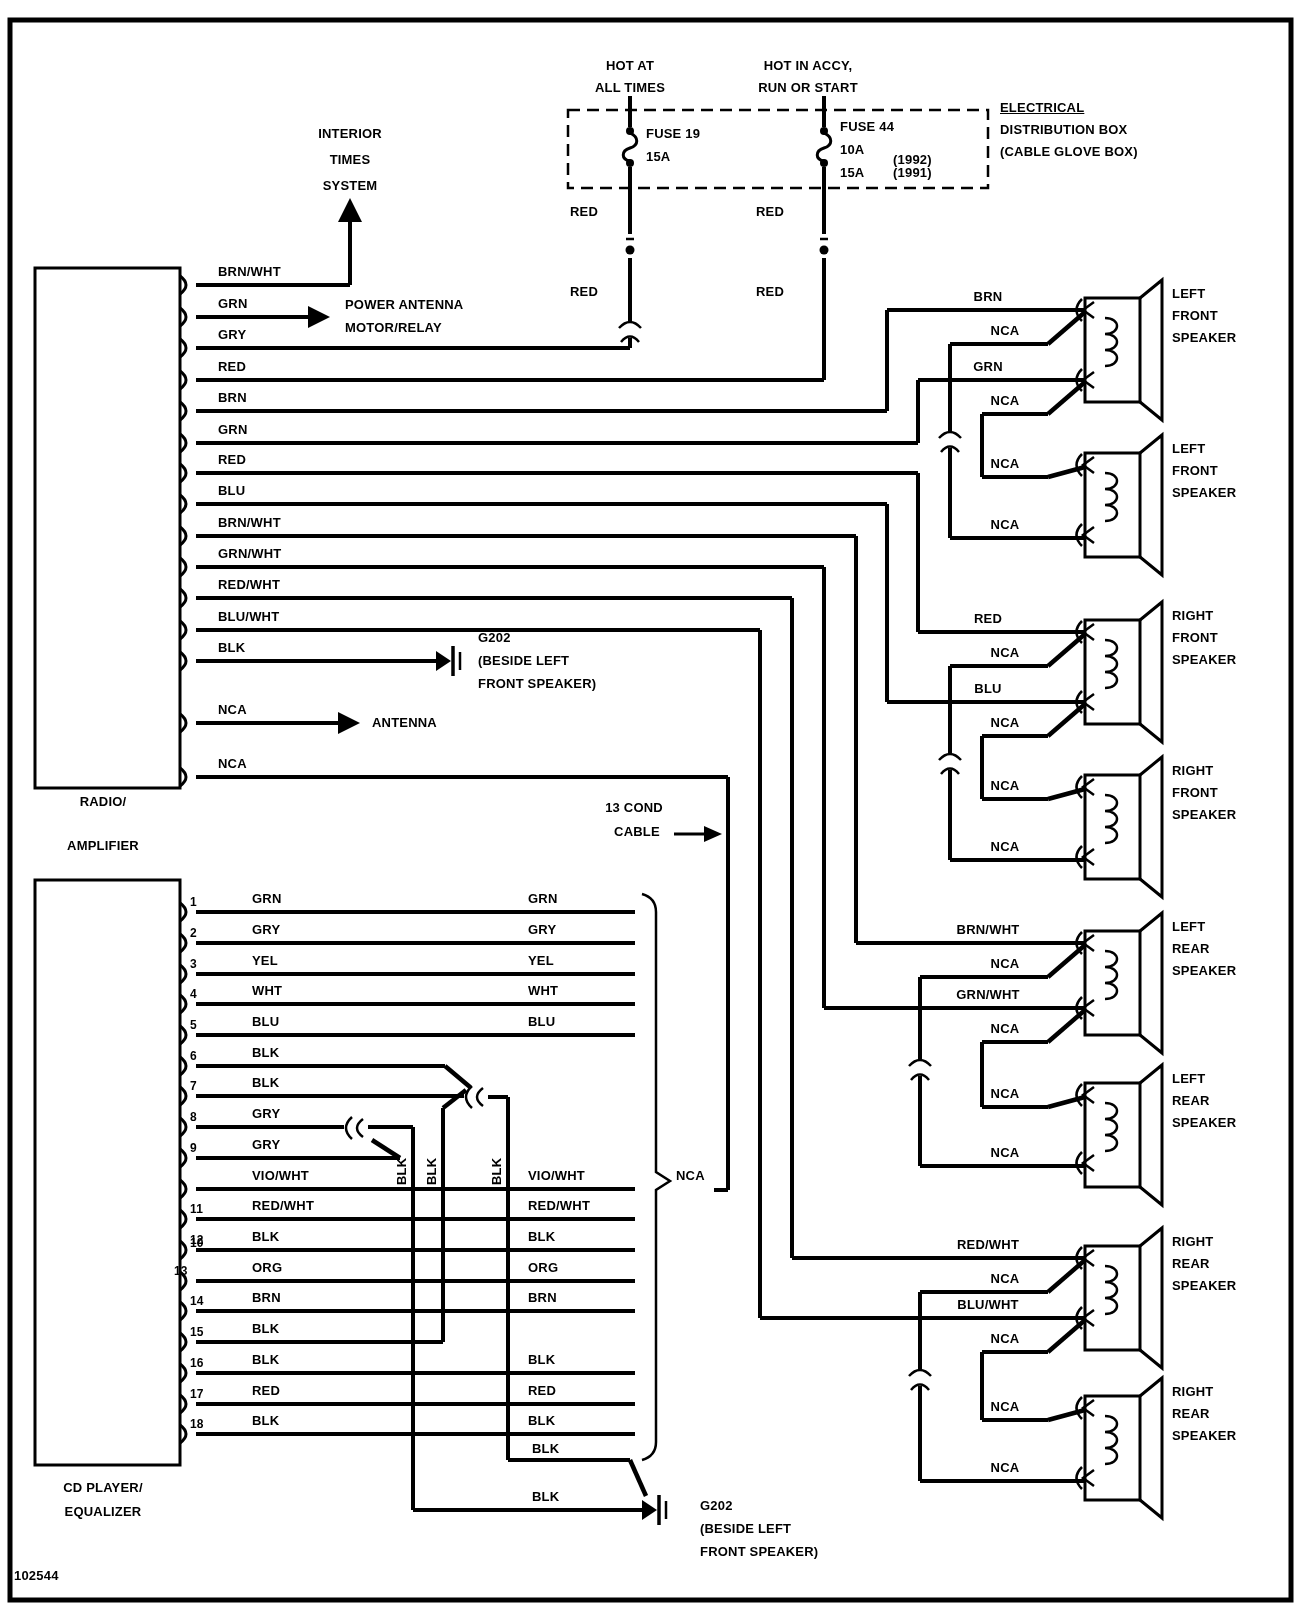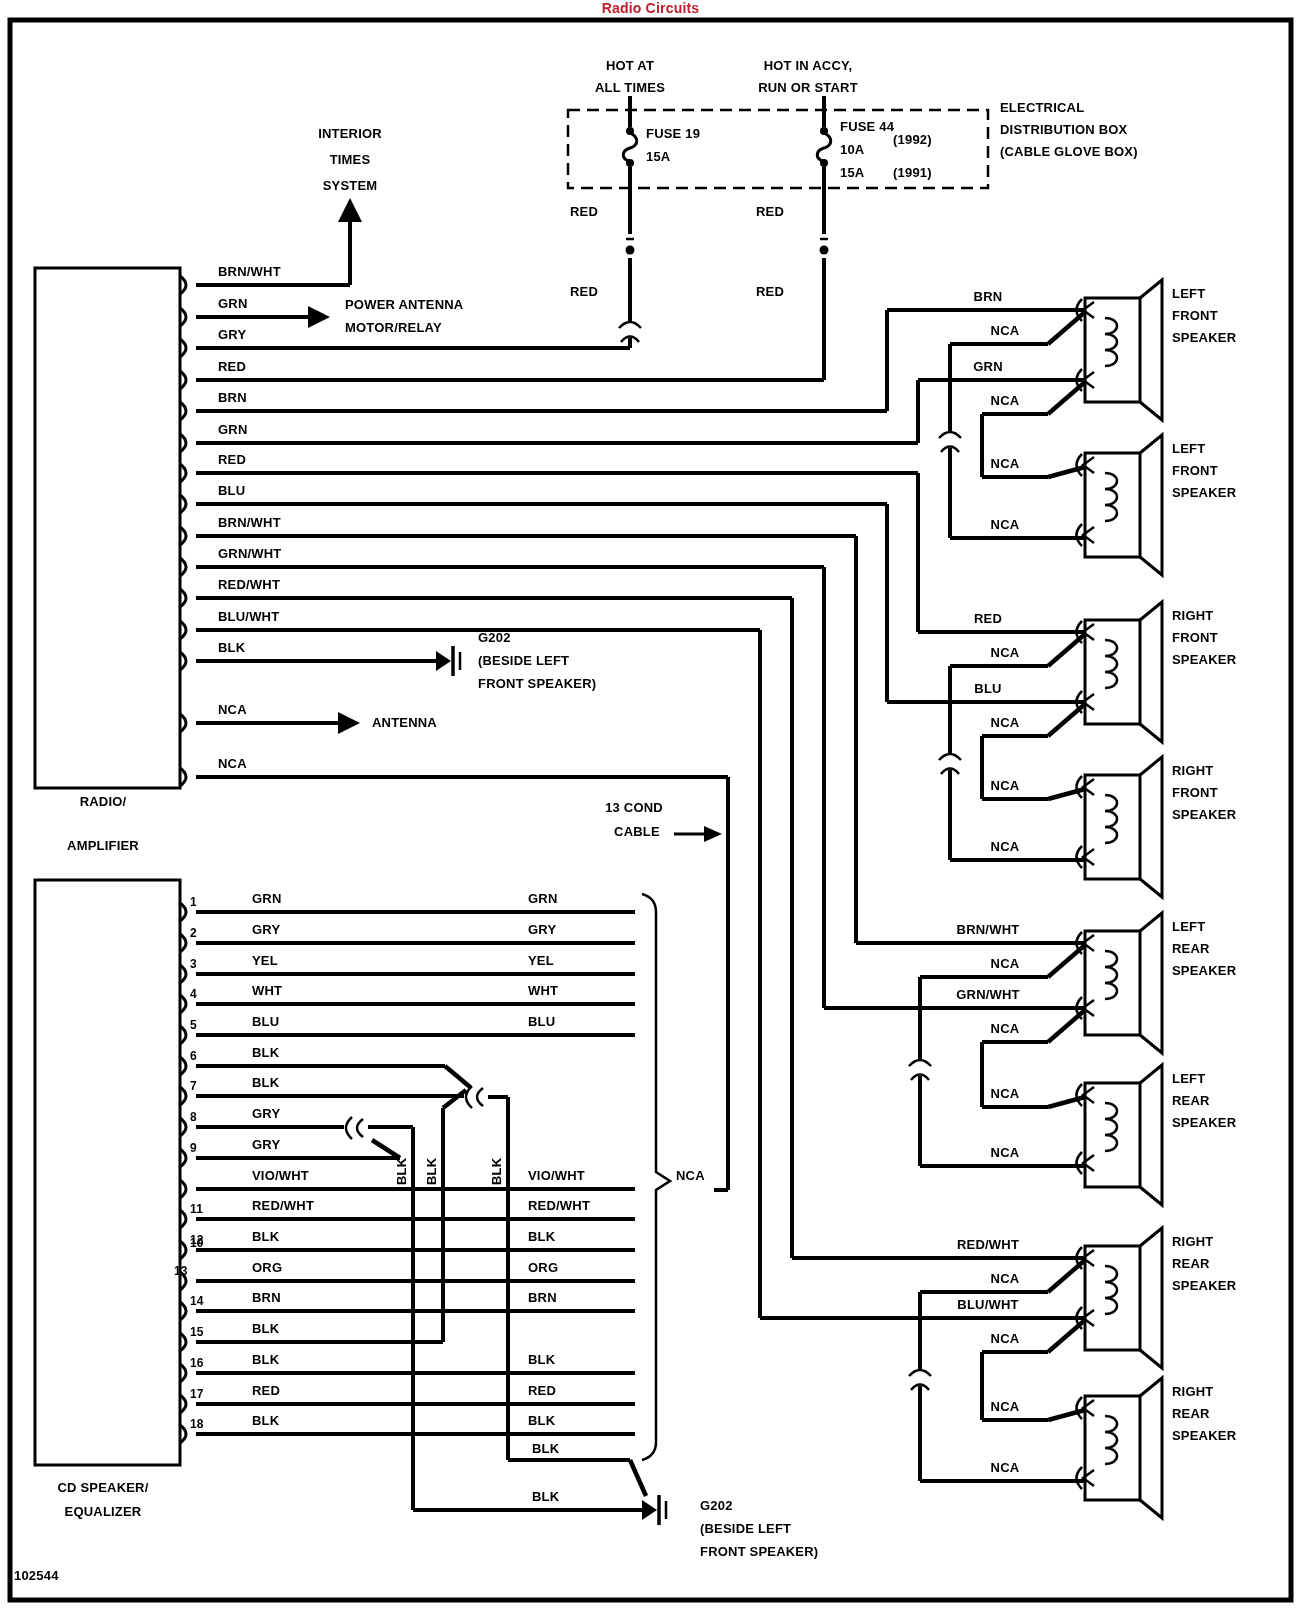--- a/index.html
+++ b/index.html
@@ -12,21 +12,20 @@
   .lab{position:absolute;font:bold 13px "Liberation Sans",sans-serif;
        color:#000;white-space:nowrap;letter-spacing:.2px;line-height:15px;}
   .lab.c{transform:translateX(-50%);}
   .lab.n{font-size:12px;}
   .lab.rot{transform:rotate(-90deg);transform-origin:0 0;}
 </style>
 </head>
 <body>
 
 <div class="canvas">
-  <div class="title" style="color: rgb(191, 30, 46);">Radio Circuits</div>
   <svg id="art" width="1301" height="1608" viewBox="0 0 1301 1608">
       <rect x="10" y="20" width="1281" height="1580" fill="none" stroke="#000" stroke-width="5"></rect>
       <rect x="568" y="110" width="420" height="78" fill="none" stroke="#000" stroke-width="2.5" stroke-dasharray="12 7"></rect>
       <line x1="630" y1="96" x2="630" y2="127" stroke="#000" stroke-width="4"></line>
       <circle cx="630" cy="131" r="4" fill="#000"></circle>
       <circle cx="630" cy="163" r="4" fill="#000"></circle>
       <path d="M 630 133 C 639 137 639 145 630 148 C 621 151 621 159 630 161" stroke="#000" stroke-width="3" fill="none"></path>
       <line x1="630" y1="167" x2="630" y2="234" stroke="#000" stroke-width="4"></line>
       <line x1="626" y1="239" x2="634" y2="239" stroke="#000" stroke-width="2.5"></line>
       <circle cx="630" cy="250" r="4.5" fill="#000"></circle>
@@ -263,24 +262,24 @@
     </svg>
   <div id="labels">
       <span class="lab c" style="left: 630px; top: 58px;">HOT AT</span>
       <span class="lab c" style="left: 630px; top: 80px;">ALL TIMES</span>
       <span class="lab c" style="left: 808px; top: 58px;">HOT IN ACCY,</span>
       <span class="lab c" style="left: 808px; top: 80px;">RUN OR START</span>
       <span class="lab" style="left: 646px; top: 126px;">FUSE 19</span>
       <span class="lab" style="left: 646px; top: 149px;">15A</span>
       <span class="lab" style="left: 840px; top: 119px;">FUSE 44</span>
       <span class="lab" style="left: 840px; top: 142px;">10A</span>
-      <span class="lab" style="left: 893px; top: 132px;">(1992)</span>
+      <span class="lab" style="left: 893px; top: 152px;">(1992)</span>
       <span class="lab" style="left: 840px; top: 165px;">15A</span>
       <span class="lab" style="left: 893px; top: 165px;">(1991)</span>
-      <span class="lab" style="left: 1000px; top: 100px;">ELECTRICAL</span>
+      <span class="lab" style="left: 1000px; top: 100px; text-decoration: underline;">ELECTRICAL</span>
       <span class="lab" style="left: 1000px; top: 122px;">DISTRIBUTION BOX</span>
       <span class="lab" style="left: 1000px; top: 144px;">(CABLE GLOVE BOX)</span>
       <span class="lab" style="left: 570px; top: 204px;">RED</span>
       <span class="lab" style="left: 570px; top: 284px;">RED</span>
       <span class="lab" style="left: 756px; top: 204px;">RED</span>
       <span class="lab" style="left: 756px; top: 284px;">RED</span>
       <span class="lab c" style="left: 103px; top: 794px;">RADIO/</span>
       <span class="lab c" style="left: 103px; top: 818px; margin-top: 20px;">AMPLIFIER</span>
       <span class="lab" style="left: 218px; top: 264px;">BRN/WHT</span>
       <span class="lab" style="left: 218px; top: 296px;">GRN</span>
@@ -353,21 +352,21 @@
       <span class="lab c" style="left: 1005px; top: 1271px;">NCA</span>
       <span class="lab c" style="left: 1005px; top: 1331px;">NCA</span>
       <span class="lab c" style="left: 1005px; top: 1399px;">NCA</span>
       <span class="lab c" style="left: 1005px; top: 1460px;">NCA</span>
       <span class="lab" style="left: 1172px; top: 1234px;">RIGHT</span>
       <span class="lab" style="left: 1172px; top: 1256px;">REAR</span>
       <span class="lab" style="left: 1172px; top: 1278px;">SPEAKER</span>
       <span class="lab" style="left: 1172px; top: 1384px;">RIGHT</span>
       <span class="lab" style="left: 1172px; top: 1406px;">REAR</span>
       <span class="lab" style="left: 1172px; top: 1428px;">SPEAKER</span>
-      <span class="lab c" style="left: 103px; top: 1480px;">CD SPEAKER/</span>
+      <span class="lab c" style="left: 103px; top: 1480px;">CD PLAYER/</span>
       <span class="lab c" style="left: 103px; top: 1504px;">EQUALIZER</span>
       <span class="lab n" style="left: 190px; top: 895px;">1</span>
       <span class="lab" style="left: 252px; top: 891px;">GRN</span>
       <span class="lab" style="left: 528px; top: 891px;">GRN</span>
       <span class="lab n" style="left: 190px; top: 926px;">2</span>
       <span class="lab" style="left: 252px; top: 922px;">GRY</span>
       <span class="lab" style="left: 528px; top: 922px;">GRY</span>
       <span class="lab n" style="left: 190px; top: 957px;">3</span>
       <span class="lab" style="left: 252px; top: 953px;">YEL</span>
       <span class="lab" style="left: 528px; top: 953px;">YEL</span>

